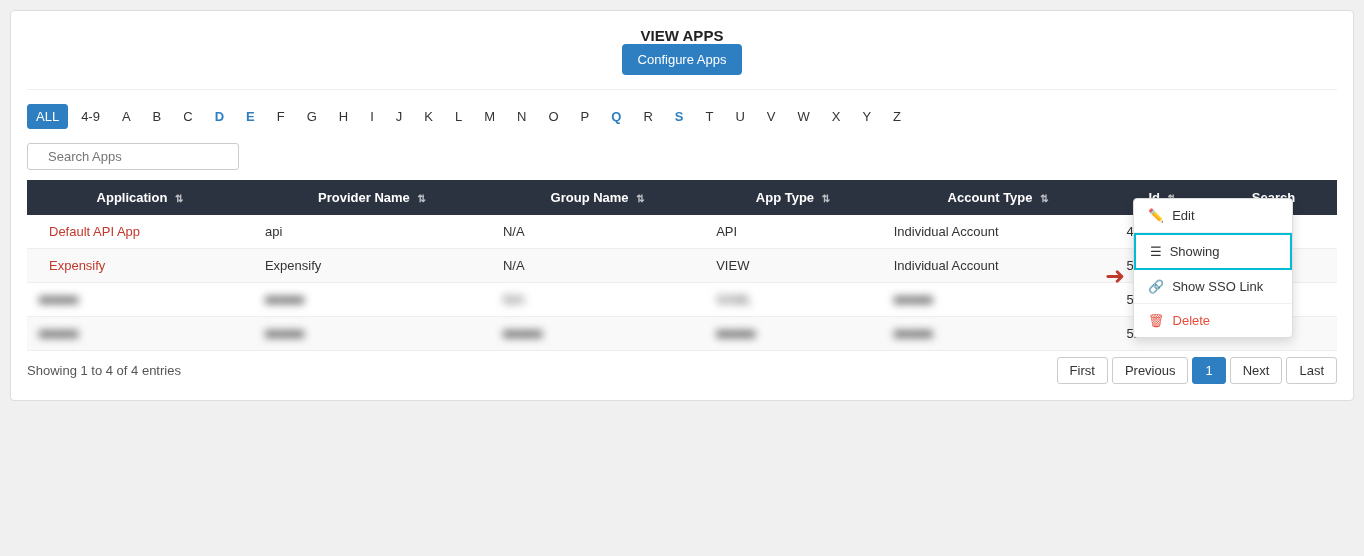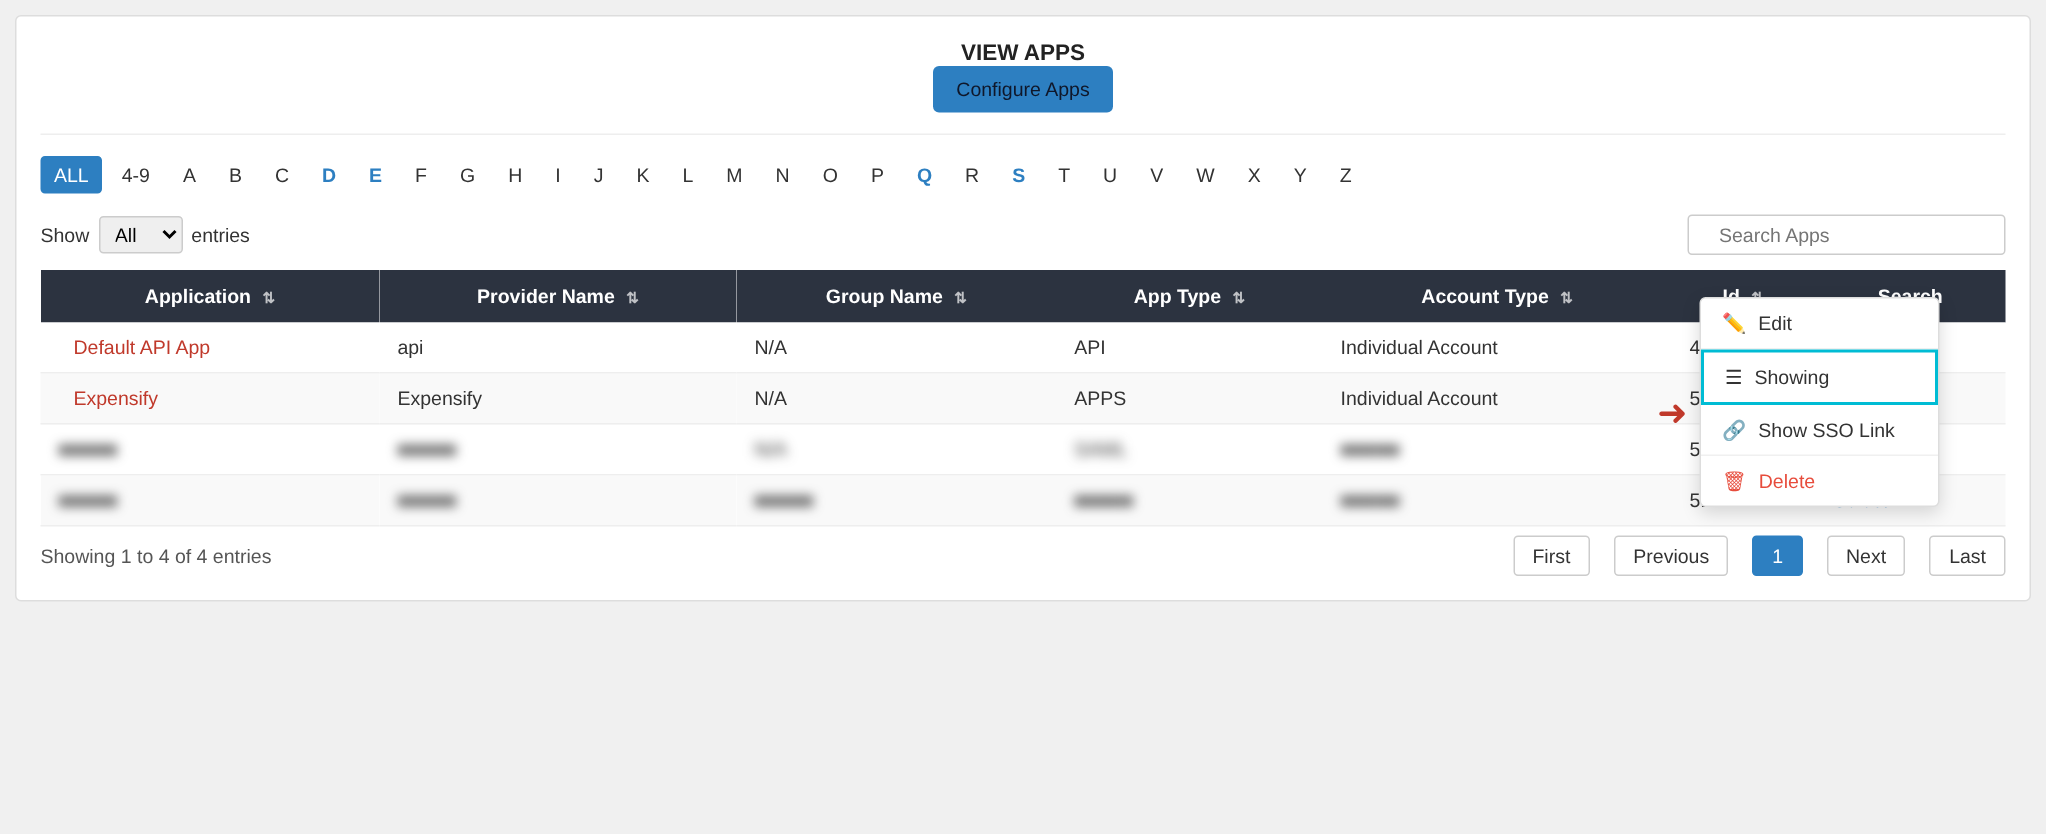--- a/index.html
+++ b/index.html
@@ -26,21 +26,21 @@
       margin-bottom: 14px;
       flex-direction: column;
     }
     .page-title {
       font-weight: bold;
       font-size: 15px;
       color: #222;
     }
     .configure-btn {
       background: #2d7fc1;
-      color: #0f172a;
+      color: #ffffff;
       border: none;
       padding: 8px 16px;
       border-radius: 4px;
       font-size: 13px;
       cursor: pointer;
     }
 
     
     .alpha-bar {
       display: flex;
@@ -143,21 +143,21 @@
     
     .footer-row {
       display: flex;
       justify-content: space-between;
       align-items: center;
       margin-top: 6px;
     }
     .showing-text { font-size: 13px; color: #555; }
     .pagination-btns {
       display: flex;
-      gap: 16px;
+      gap: 4px;
     }
     .page-btn {
       padding: 5px 12px;
       border: 1px solid #ccc;
       background: #fff;
       border-radius: 3px;
       cursor: pointer;
       font-size: 13px;
       color: #333;
     }
@@ -244,25 +244,20 @@
       <button class="alpha-btn">T</button>
       <button class="alpha-btn">U</button>
       <button class="alpha-btn">V</button>
       <button class="alpha-btn">W</button>
       <button class="alpha-btn">X</button>
       <button class="alpha-btn">Y</button>
       <button class="alpha-btn">Z</button>
     </div>
 
   <div class="controls-row">
-    <div class="show-entries">
-      <span>Show</span>
-      <select id="entries-select"><option value="All">All</option><option value="10">10</option><option value="25">25</option><option value="50">50</option><option value="100">100</option></select>
-      <span>entries</span>
-    </div>
     <input class="search-box" type="text" placeholder="Search Apps" style="">
   </div>
 
   <table class="data-table">
     <thead>
       <tr id="table-header-row">
           <th>Application <span class="sort-icon">⇅</span></th>
           <th>Provider Name <span class="sort-icon">⇅</span></th>
           <th>Group Name <span class="sort-icon">⇅</span></th>
           <th>App Type <span class="sort-icon">⇅</span></th>
@@ -278,21 +273,21 @@
           <td>N/A</td>
           <td>API</td>
           <td>Individual Account</td>
           <td>4937</td>
           <td><button class="select-btn">Select ▾</button></td>
         </tr>
         <tr>
           <td><a class="app-link">Expensify</a></td>
           <td>Expensify</td>
           <td>N/A</td>
-          <td>APPS</td>
+          <td>VIEW</td>
           <td>Individual Account</td>
           <td>5297</td>
           <td><button class="select-btn">Select ▾</button></td>
         </tr>
         <tr>
           <td class="blurred">■■■■■</td>
           <td class="blurred">■■■■■</td>
           <td class="blurred">N/A</td>
           <td class="blurred">SAML</td>
           <td class="blurred">■■■■■</td>

